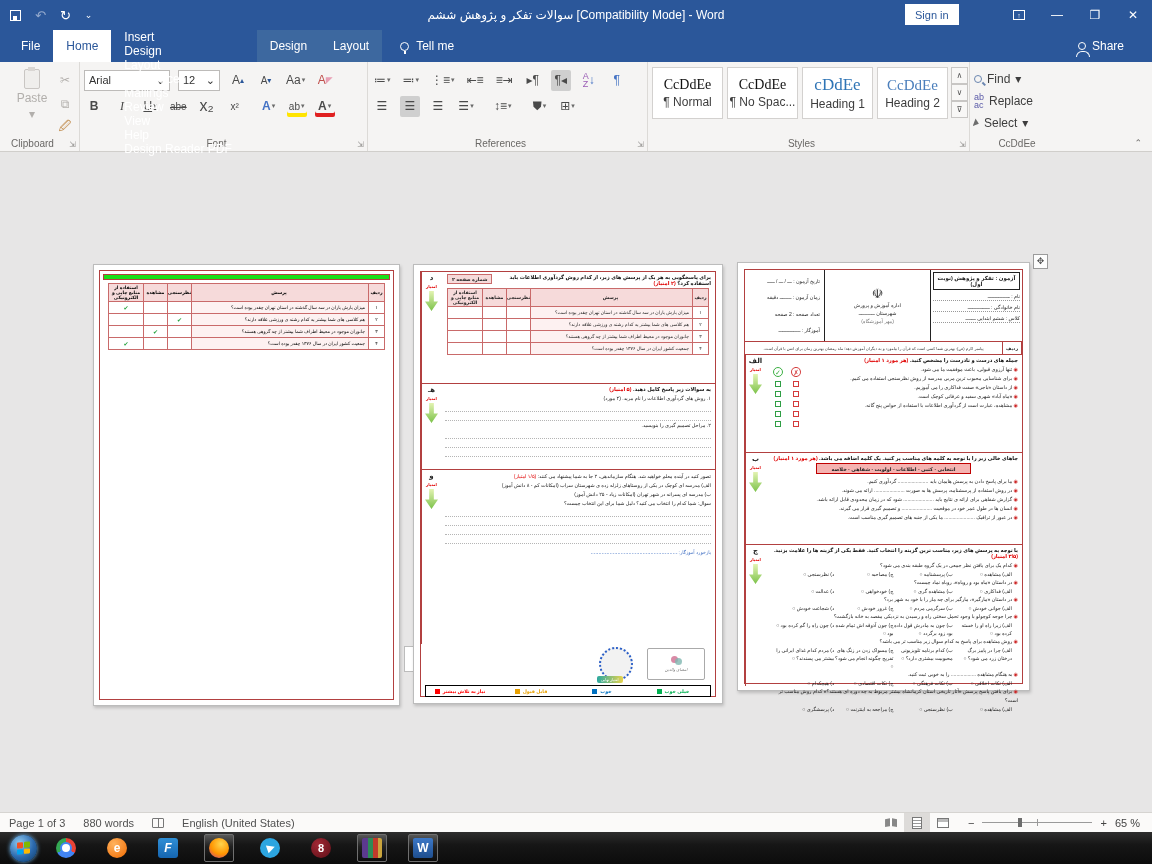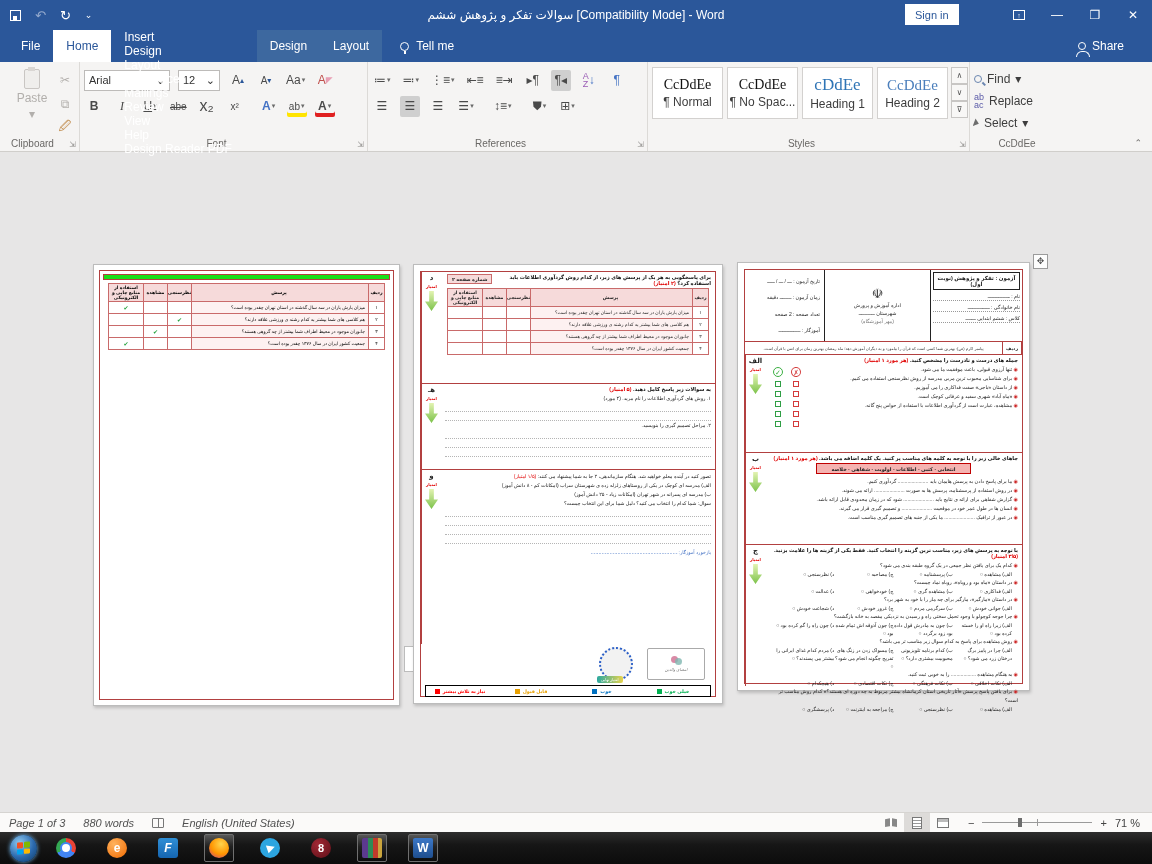--- a/index.html
+++ b/index.html
@@ -141,21 +141,21 @@
   .kline{line-height:9.5px;color:#1a1a1a;}
   .kline.bluebold{color:#0070c0;font-weight:bold;}
   .kline.redbold{color:#e00000;font-weight:bold;}
   .kline.red{color:#e00000;}
   .kline.titlebar-green{background:#19e019;text-align:center;font-weight:bold;color:#111;border:1px solid #b24040;margin:-1px -3px 3px;padding:2px 0;font-size:5.5px;}
   .gradescale{position:absolute;bottom:8px;left:10px;right:10px;display:flex;justify-content:center;gap:16px;font-weight:bold;font-size:5.5px;text-align:center;}
   .gradescale span{max-width:70px;}
 
   
   .statusbar{position:absolute;left:0;top:812px;width:1152px;height:20px;background:#fbfaf9;border-top:1px solid #d6d4d1;display:flex;align-items:center;font-size:11px;color:#515151;z-index:5;}
-  .sb-item{padding:4px 9px;display:flex;align-items:center;gap:4px;height:100%;font-style:italic;}
+  .sb-item{padding:4px 9px;display:flex;align-items:center;gap:4px;height:100%;}
   .bookicon{width:12px;height:10px;border:1px solid #777;border-radius:1px;position:relative;}
   .bookicon::after{content:"";position:absolute;left:5px;top:0;bottom:0;width:1px;background:#777;}
   .sb-right{margin-left:auto;display:flex;align-items:center;height:100%;}
   .viewbtn{width:26px;height:100%;display:flex;align-items:center;justify-content:center;}
   .viewbtn.on{background:#dddbd9;}
   .vread{width:12px;height:9px;background:linear-gradient(to right,#888 45%,#fff 45%,#fff 55%,#888 55%);clip-path:polygon(0 15%,50% 0,100% 15%,100% 100%,50% 88%,0 100%);}
   .vprint{width:10px;height:12px;border:1px solid #777;background:repeating-linear-gradient(#fff,#fff 2px,#999 2px,#999 3px);}
   .vweb{width:12px;height:10px;border:1px solid #777;background:linear-gradient(#bbb 3px,#fff 3px);}
   .zoomctl{display:flex;align-items:center;gap:8px;padding:0 12px;color:#444;}
   .ztrack{width:110px;height:1px;background:#9a9a9a;position:relative;}
@@ -753,21 +753,21 @@
     <div class="viewbtn">
         <span class="vweb"></span>
       </div>
     <div class="zoomctl">
       <span>−</span>
       <span class="ztrack">
           <span class="ztick"></span>
           <span class="zthumb"></span>
         </span>
       <span>+</span>
-      <span>71 %</span>
+      <span>65 %</span>
     </div>
   </div>
 </div>
 
 <div class="taskbar">
   <div class="orb">
       <span class="flag">
         <i></i>
         <i></i>
         <i></i>

